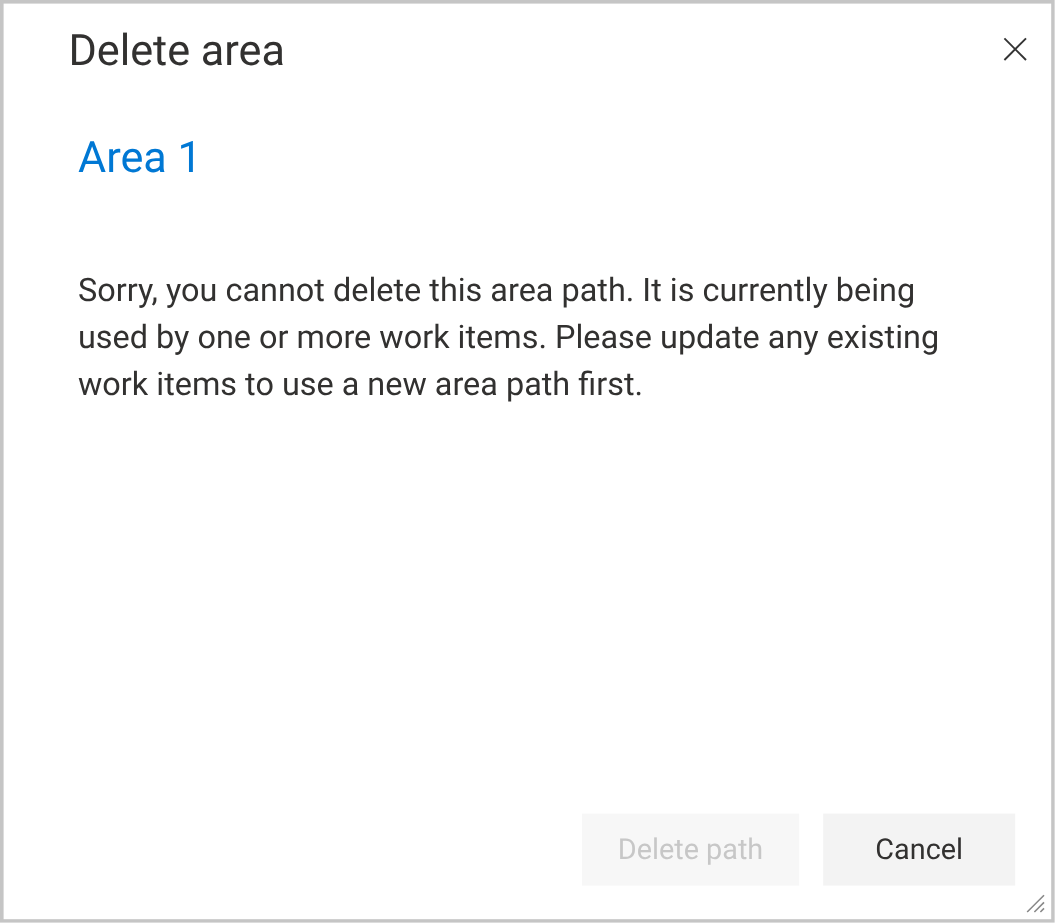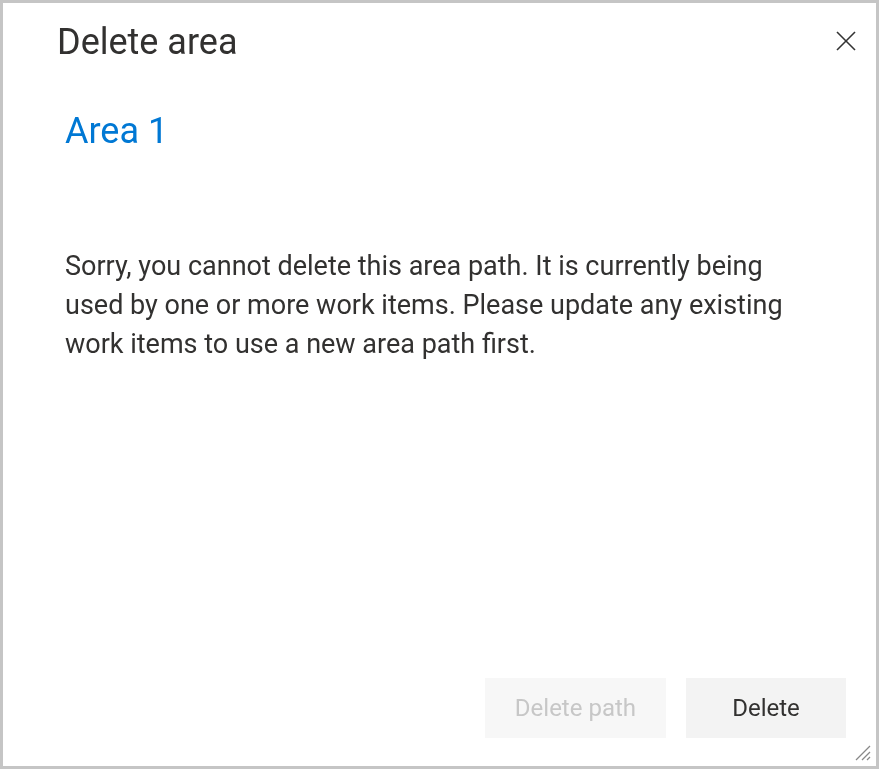--- a/index.html
+++ b/index.html
@@ -52,21 +52,21 @@
       font-size: 36px;
       font-weight: 400;
       color: #0078d4;
       margin-top: 42px;
       line-height: 1.3;
     }
     .message {
       font-size: 27px;
       font-weight: 400;
       color: #323130;
-      margin-top: 92px;
+      margin-top: 68px;
       line-height: 1.45;
       max-width: 770px;
     }
     .footer {
       display: flex;
       justify-content: flex-end;
       gap: 20px;
       padding: 0 30px 28px 0;
     }
     .btn {
@@ -112,21 +112,21 @@
     </button>
   </div>
 
   <div class="content">
     <h2 class="subtitle">Area 1</h2>
     <p class="message">Sorry, you cannot delete this area path. It is currently being used by one or more work items. Please update any existing work items to use a new area path first.</p>
   </div>
 
   <div class="footer">
     <button class="btn btn-primary" disabled="">Delete path</button>
-    <button class="btn btn-secondary">Delete</button>
+    <button class="btn btn-secondary">Cancel</button>
   </div>
 
   <span class="resize-grip">
     <svg width="18" height="18" viewBox="0 0 18 18">
       <line x1="3" y1="17" x2="17" y2="3" stroke="#888" stroke-width="1.3"></line>
       <line x1="9" y1="17" x2="17" y2="9" stroke="#888" stroke-width="1.3"></line>
       <line x1="14" y1="17" x2="17" y2="14" stroke="#888" stroke-width="1.3"></line>
     </svg>
   </span>
 </div>

